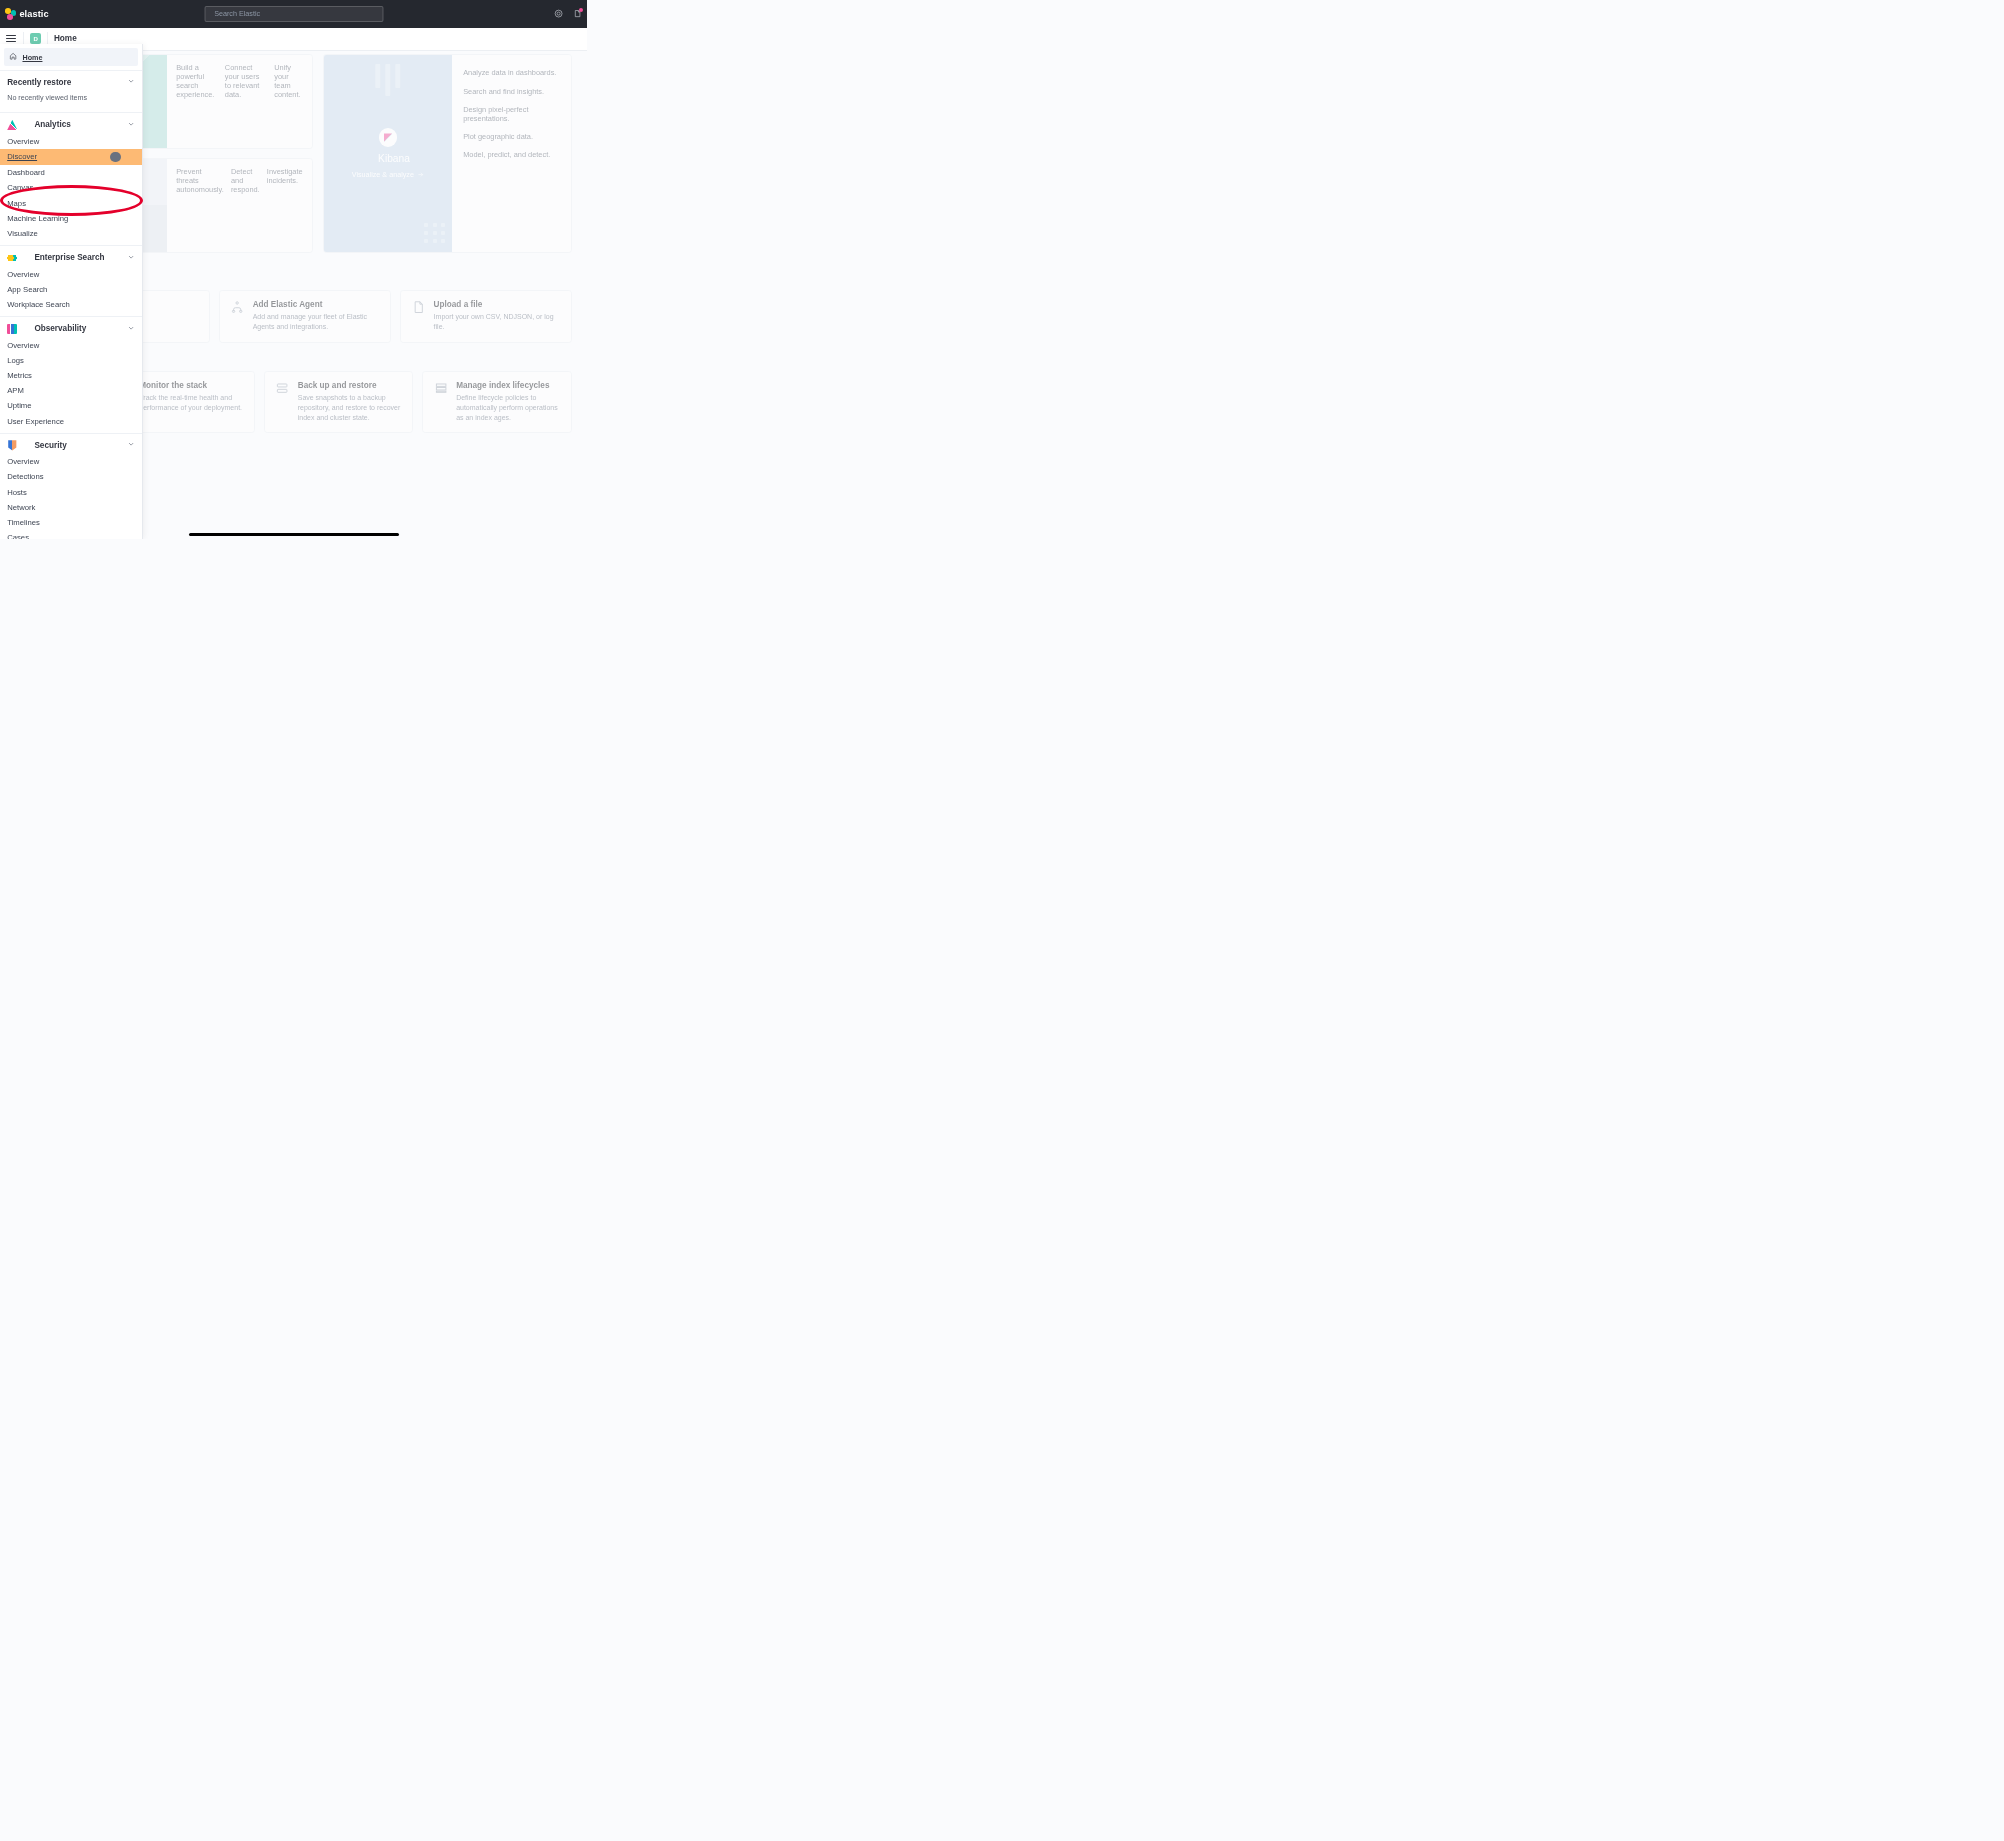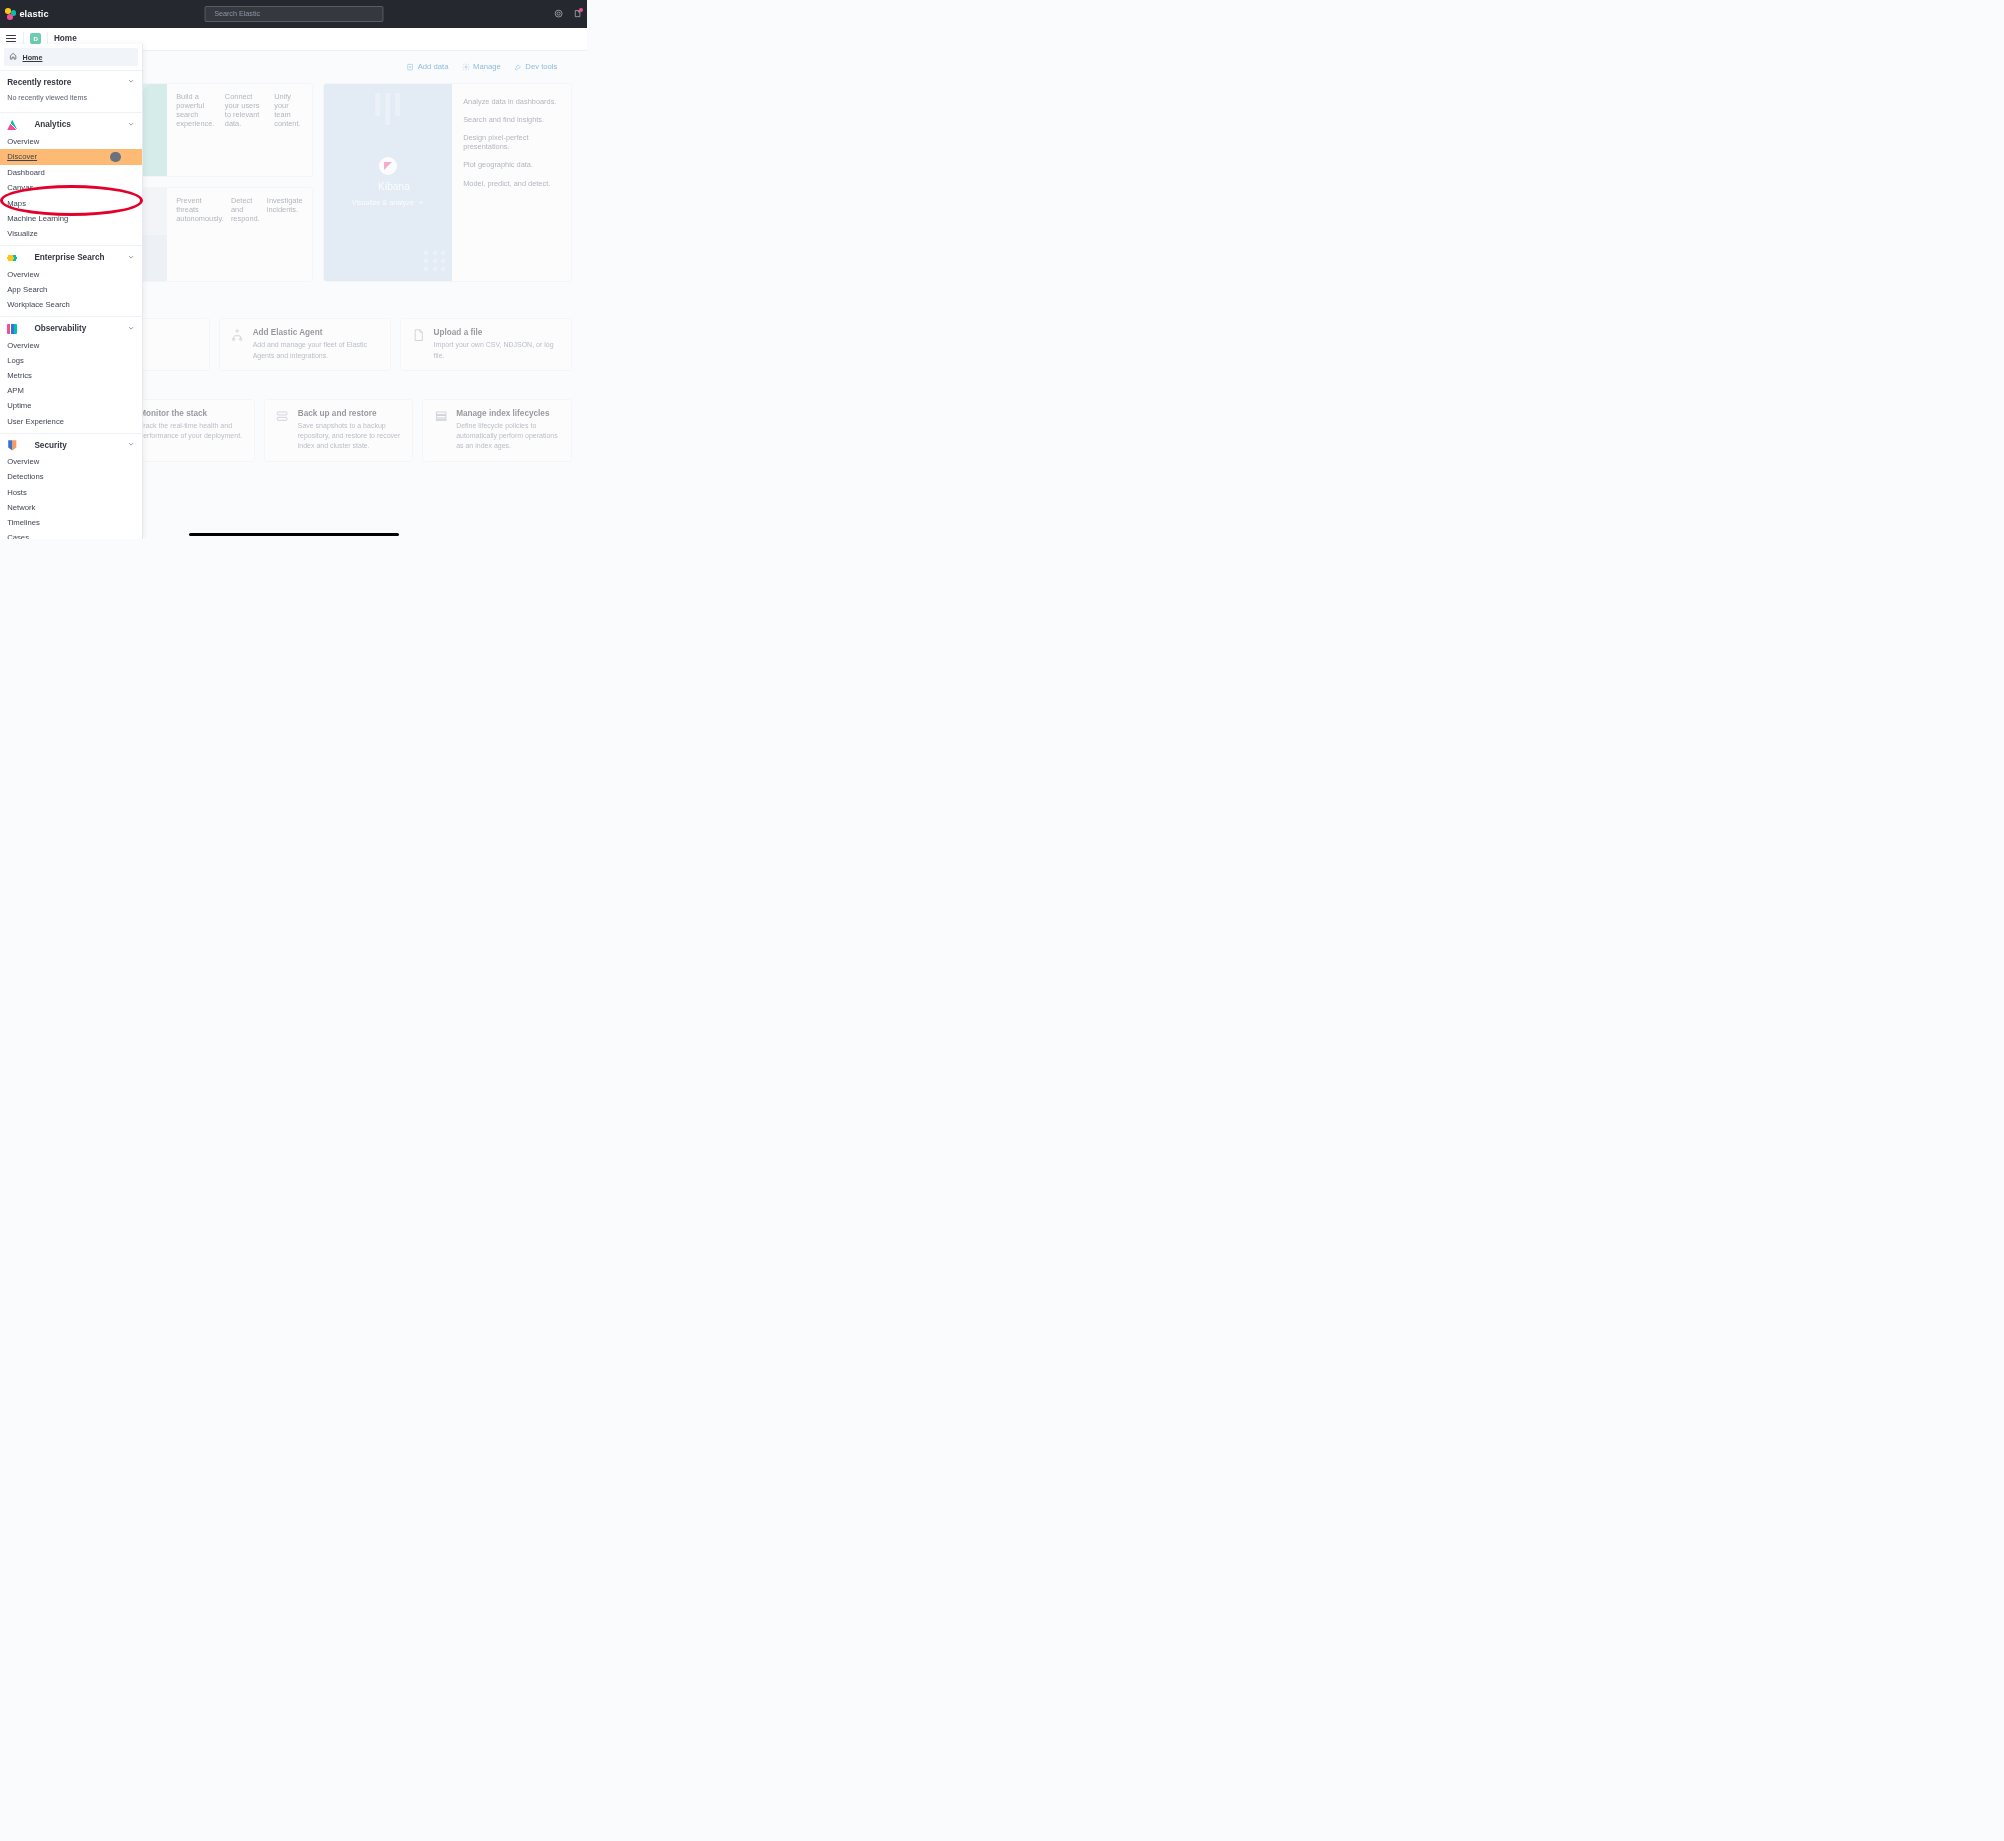--- a/index.html
+++ b/index.html
@@ -227,43 +227,20 @@
       <span></span>
   </div>
   <div class="sep"></div>
   <div class="space-badge">D</div>
   <div class="sep"></div>
   <div class="crumb">Home</div>
 </div>
 
 <div class="main">
 
-  <div class="top-links">
-    <span>
-      <svg viewBox="0 0 24 24">
-          <rect x="5" y="4" width="14" height="16" rx="1"></rect>
-          <line x1="12" y1="9" x2="12" y2="15"></line>
-          <line x1="9" y1="12" x2="15" y2="12"></line>
-        </svg>
-      <span>Add data</span>
-    </span>
-    <span>
-      <svg viewBox="0 0 24 24">
-          <circle cx="12" cy="12" r="3"></circle>
-          <path d="M12 2v3M12 19v3M4.2 4.2l2.1 2.1M17.7 17.7l2.1 2.1M2 12h3M19 12h3M4.2 19.8l2.1-2.1M17.7 6.3l2.1-2.1"></path>
-        </svg>
-      <span>Manage</span>
-    </span>
-    <span>
-      <svg viewBox="0 0 24 24">
-          <path d="M14 7a4 4 0 0 0-5.6 5L3 17l4 4 5-5.4A4 4 0 0 0 17 10l-3-3z"></path>
-        </svg>
-      <span>Dev tools</span>
-    </span>
-  </div>
 
   <div class="cards-row">
     <div style="flex:1; display:flex; flex-direction:column; gap:9.2px;">
       <div class="big-card">
         <div class="art art-green"></div>
         <div class="lines">
           <span>Build a powerful search experience.</span>
           <span>Connect your users to relevant data.</span>
           <span>Unify your team content.</span>
         </div>

